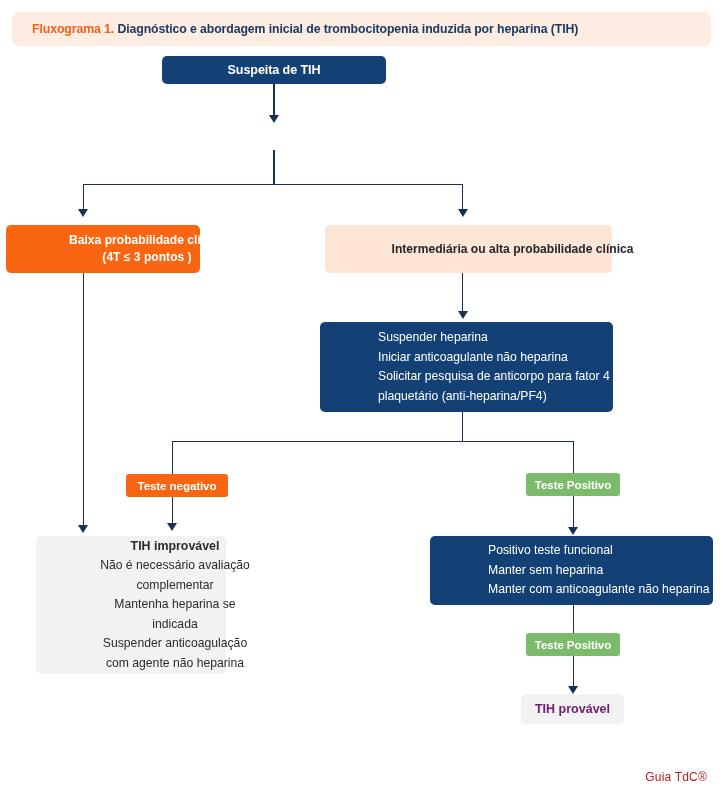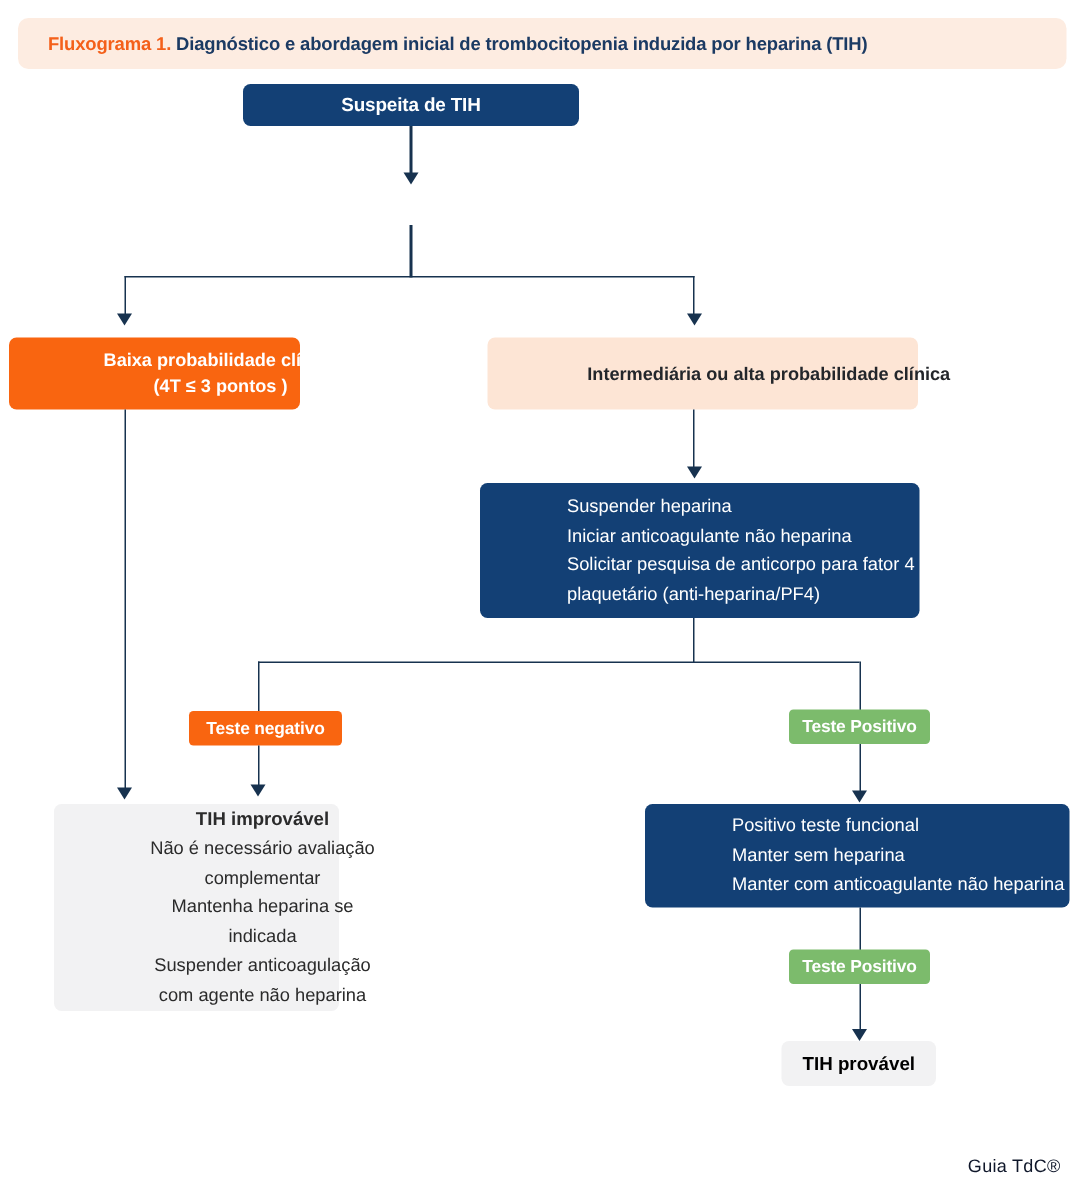--- a/index.html
+++ b/index.html
@@ -56,21 +56,21 @@
   
   .vline{position:absolute;width:1.7px;background:#17324f;}
   .hline{position:absolute;height:1.7px;background:#17324f;}
   .arrow{position:absolute;width:0;height:0;
     border-left:5.5px solid transparent;border-right:5.5px solid transparent;
     border-top:8px solid #17324f;}
 
   
   .footer{
     position:absolute;right:16px;bottom:16px;
-    font-size:12px;color:#0f172a;letter-spacing:0.2px;
+    font-size:12px;color:#b91c1c;letter-spacing:0.2px;
   }
 </style>
 </head>
 <body>
 
 <div class="stage">
 
   <div class="header-band">
     <div class="header-text">
       <span class="header-tag">Fluxograma 1.</span><span> </span><span>Diagnóstico e abordagem inicial de trombocitopenia induzida por heparina (TIH)</span>
@@ -162,18 +162,18 @@
   <div class="vline" style="left:572.5px;top:605px;height:29px;"></div>
 
   <div class="node green badge" style="left:526px;top:633px;width:94px;height:23px;">
     <span>Teste Positivo</span>
   </div>
 
   <div class="vline" style="left:572.5px;top:656px;height:32px;"></div>
   <div class="arrow" style="left:568.2px;top:686px;"></div>
 
   <div class="node grey navy-center" style="left:521px;top:694px;width:103px;height:30px;">
-    <span class="bold" style="font-size:12.5px;color:#000000;">TIH provável</span>
+    <span class="bold" style="font-size:12.5px;color:#701a75;">TIH provável</span>
   </div>
 
   <div class="footer">Guia TdC®</div>
 
 </div>
 
 </body></html>

